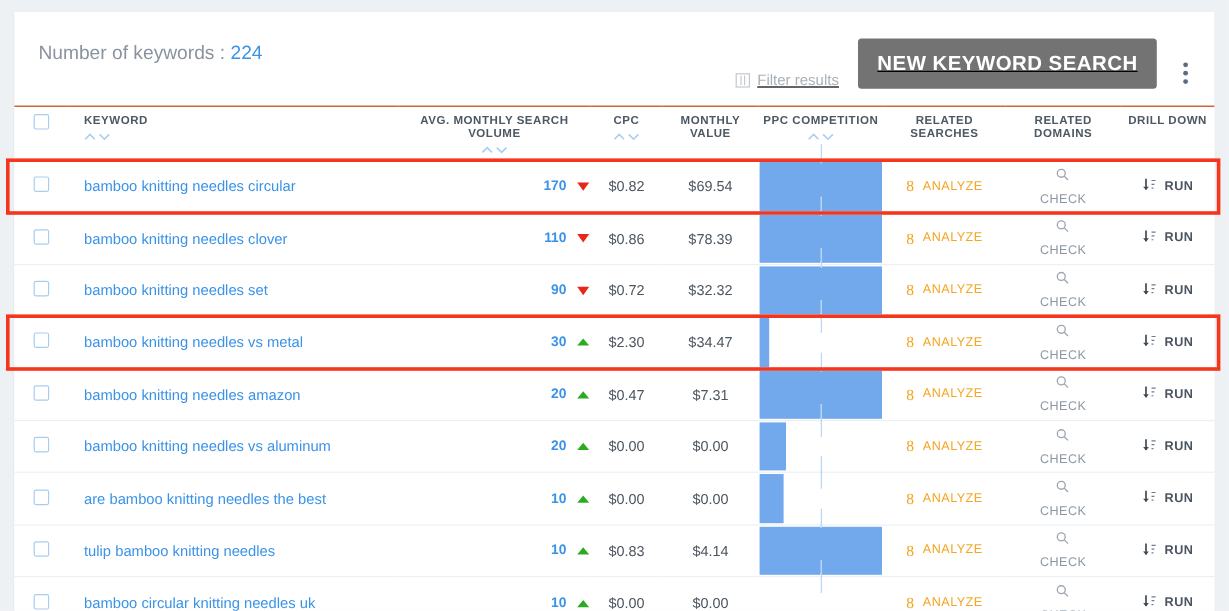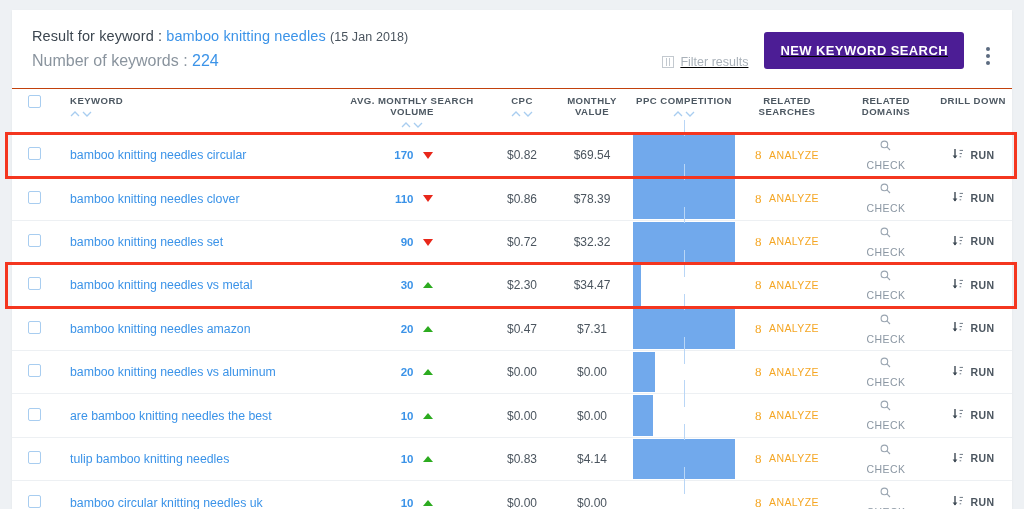--- a/index.html
+++ b/index.html
@@ -77,25 +77,25 @@
     content: "";
     position: absolute;
     top: 1px; bottom: 1px;
     width: 1px;
     background: #c3c9cf;
   }
   .filter-ico::before { left: 3px; }
   .filter-ico::after  { left: 6px; }
 
   .btn-new {
-    background: #4c1d95;
+    background: #737373;
     color: #ffffff;
     border: none;
     font-family: "Liberation Sans", sans-serif;
-    font-size: 13px;
+    font-size: 17px;
     font-weight: bold;
     letter-spacing: .4px;
     padding: 11px 16px;
     border-radius: 3px;
     cursor: pointer;
     white-space: nowrap;
   }
   .kebab {
     display: flex;
     flex-direction: column;
@@ -170,21 +170,21 @@
     color: #3b93e8;
     font-size: 12.3px;
     text-decoration: none;
     cursor: pointer;
     white-space: nowrap;
   }
 
   .vol-wrap {
     display: flex;
     align-items: center;
-    justify-content: center;
+    justify-content: flex-end;
     gap: 9px;
   }
   .vol-num {
     color: #3b93e8;
     font-size: 11.5px;
     font-weight: bold;
     min-width: 22px;
     text-align: right;
   }
   .tri {
@@ -240,25 +240,20 @@
     z-index: 5;
   }
 </style>
 </head>
 <body>
 
 <div class="page">
   <div class="card">
 
     <div class="card-head">
-      <div class="result-line">
-        <span>Result for keyword :</span>
-        <span class="kw">bamboo knitting needles</span>
-        <span class="date">(15 Jan 2018)</span>
-      </div>
       <div class="kw-count">
         <span>Number of keywords :</span>
         <span class="num">224</span>
       </div>
 
       <div class="head-right">
         <div class="filter-results">
           <span class="filter-ico"></span>
           <span>Filter results</span>
         </div>

